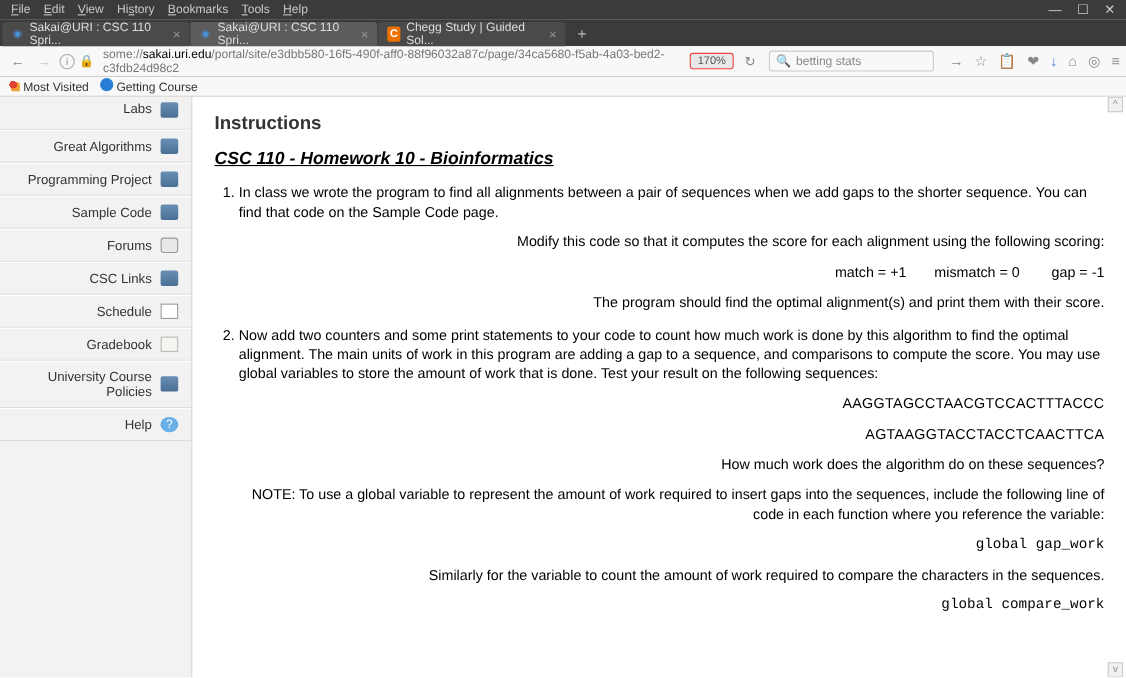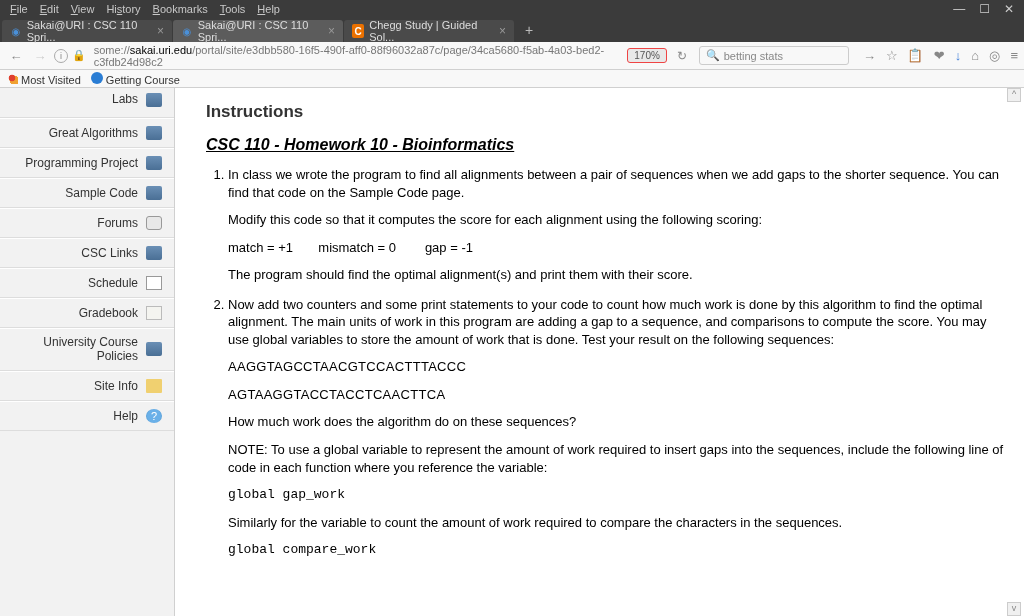--- a/index.html
+++ b/index.html
@@ -36,21 +36,21 @@
   .heart { color: #888; }
   .down-arrow { color: #3f7ed8; }
 
   
   .bmkbar { height: 18px; background: #f8f8f8; border-bottom: 1px solid #d0d0d0; display: flex; align-items: center; padding: 0 6px; gap: 10px; font-size: 11px; color: #333; }
   .bmk-icon { width: 12px; height: 12px; display:inline-block; }
   .bmk-icon.mv { background: radial-gradient(circle, #e04030 40%, transparent 42%), radial-gradient(circle at 70% 70%, #f0a030 40%, transparent 42%); }
   .bmk-icon.gs { background: #2a7dd4; border-radius: 50%; }
 
   
-  .main { display: flex; height: calc(616px - 18px - 24px - 28px - 18px); gap: 11px; }
+  .main { display: flex; height: calc(616px - 18px - 24px - 28px - 18px); }
   
   
   .sidebar { width: 175px; background: #f2f2f2; border-right: 1px solid #d0d0d0; overflow: hidden; }
   .side-item { display: flex; align-items: center; justify-content: flex-end; gap: 8px; padding: 6px 12px 6px 6px; border-bottom: 1px solid #ddd; border-top: 1px solid #fff; color: #333; font-size: 12px; text-align: right; min-height: 30px; }
   .side-item.multi { flex-direction: row; }
   .side-item .txt { flex: 1; text-align: right; line-height: 1.2; }
   .side-item.partial { border-top: none; padding-top: 0; }
   .side-ico { width: 16px; height: 14px; display: inline-flex; align-items: center; justify-content: center; font-size: 11px; flex-shrink: 0; }
   .ico-book { background: linear-gradient(#6a8fb5,#4a6f95); border-radius: 2px; }
   .ico-chat { background: #e8e8e8; border: 1px solid #999; border-radius: 3px; position: relative; }
@@ -58,21 +58,21 @@
   .ico-grade { background: #f4f4f0; border: 1px solid #bbb; }
   .ico-folder { background: #f0d070; border-radius: 1px; }
   .ico-help { background: radial-gradient(circle,#6ab0e8 60%,#3a80b8); border-radius: 50%; color:#fff; }
 
   
   .content { flex: 1; padding: 6px 20px; overflow: hidden; font-family: Arial, Helvetica, sans-serif; background: #fff; position: relative; }
   .inst-head { font-size: 17px; font-weight: bold; color: #333; margin: 8px 0 14px; }
   .hw-title { font-size: 16px; font-weight: bold; text-decoration: underline; margin-bottom: 12px; color: #000; font-style: italic; }
   .content ol { padding-left: 22px; }
   .content ol > li { font-size: 13px; color: #000; margin-bottom: 12px; line-height: 1.35; }
-  .content p { font-size: 13px; color: #000; line-height: 1.35; margin: 10px 0; }
+  .content p { font-size: 13px; color: #000; line-height: 1.35; margin: 10px 0; text-align: right; }
   .mono { font-family: "Courier New", monospace; font-size: 13px; margin-left: 60px; }
   .seq { margin-left: 60px; font-size: 13px; letter-spacing: 0.3px; }
   .scores { margin-left: 22px; }
   .scrollbtn { position: absolute; right: 3px; width: 14px; height: 14px; background: #f0f0f0; border: 1px solid #ccc; font-size: 9px; text-align: center; color: #888; }
 </style>
 </head>
 <body>
 
 <div class="titlebar">
   <span class="menu-item"><u>F</u>ile</span>
@@ -170,24 +170,20 @@
         <span class="txt">Schedule</span>
         <span class="side-ico ico-sched"></span>
       </div>
     <div class="side-item">
         <span class="txt">Gradebook</span>
         <span class="side-ico ico-grade"></span>
       </div>
     <div class="side-item multi">
         <span class="txt">University Course Policies</span>
         <span class="side-ico ico-book"></span>
-      </div>
-    <div class="side-item">
-        <span class="txt">Site Info</span>
-        <span class="side-ico ico-folder"></span>
       </div>
     <div class="side-item">
         <span class="txt">Help</span>
         <span class="side-ico ico-help">?</span>
       </div>
   </div>
 
   <div class="content">
     <div class="scrollbtn" style="top:0">^</div>
     <div class="scrollbtn" style="bottom:0">v</div>

